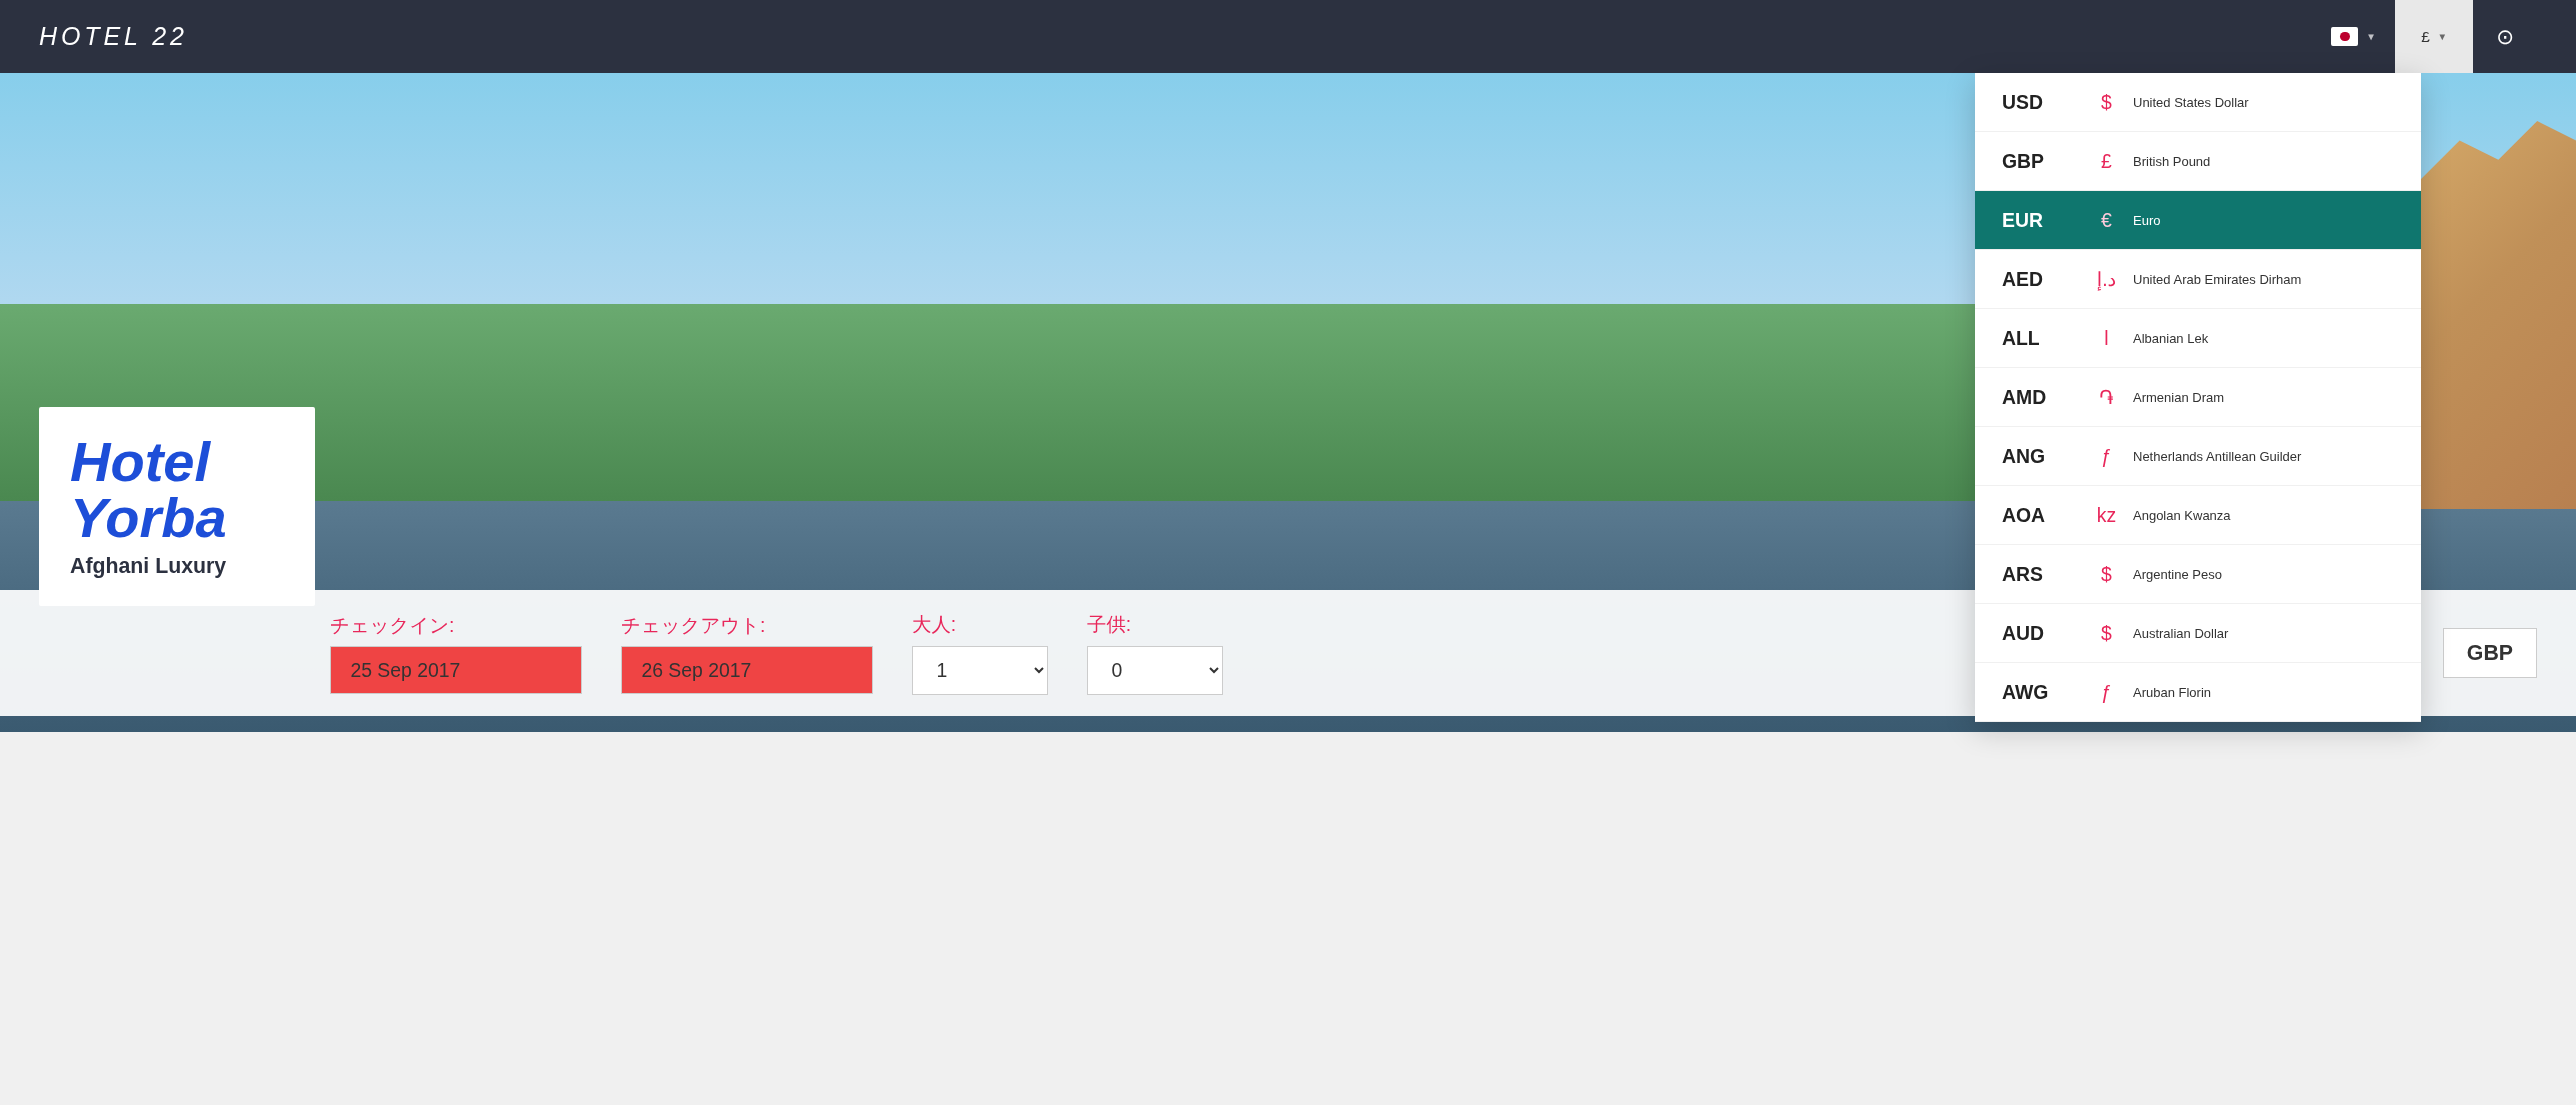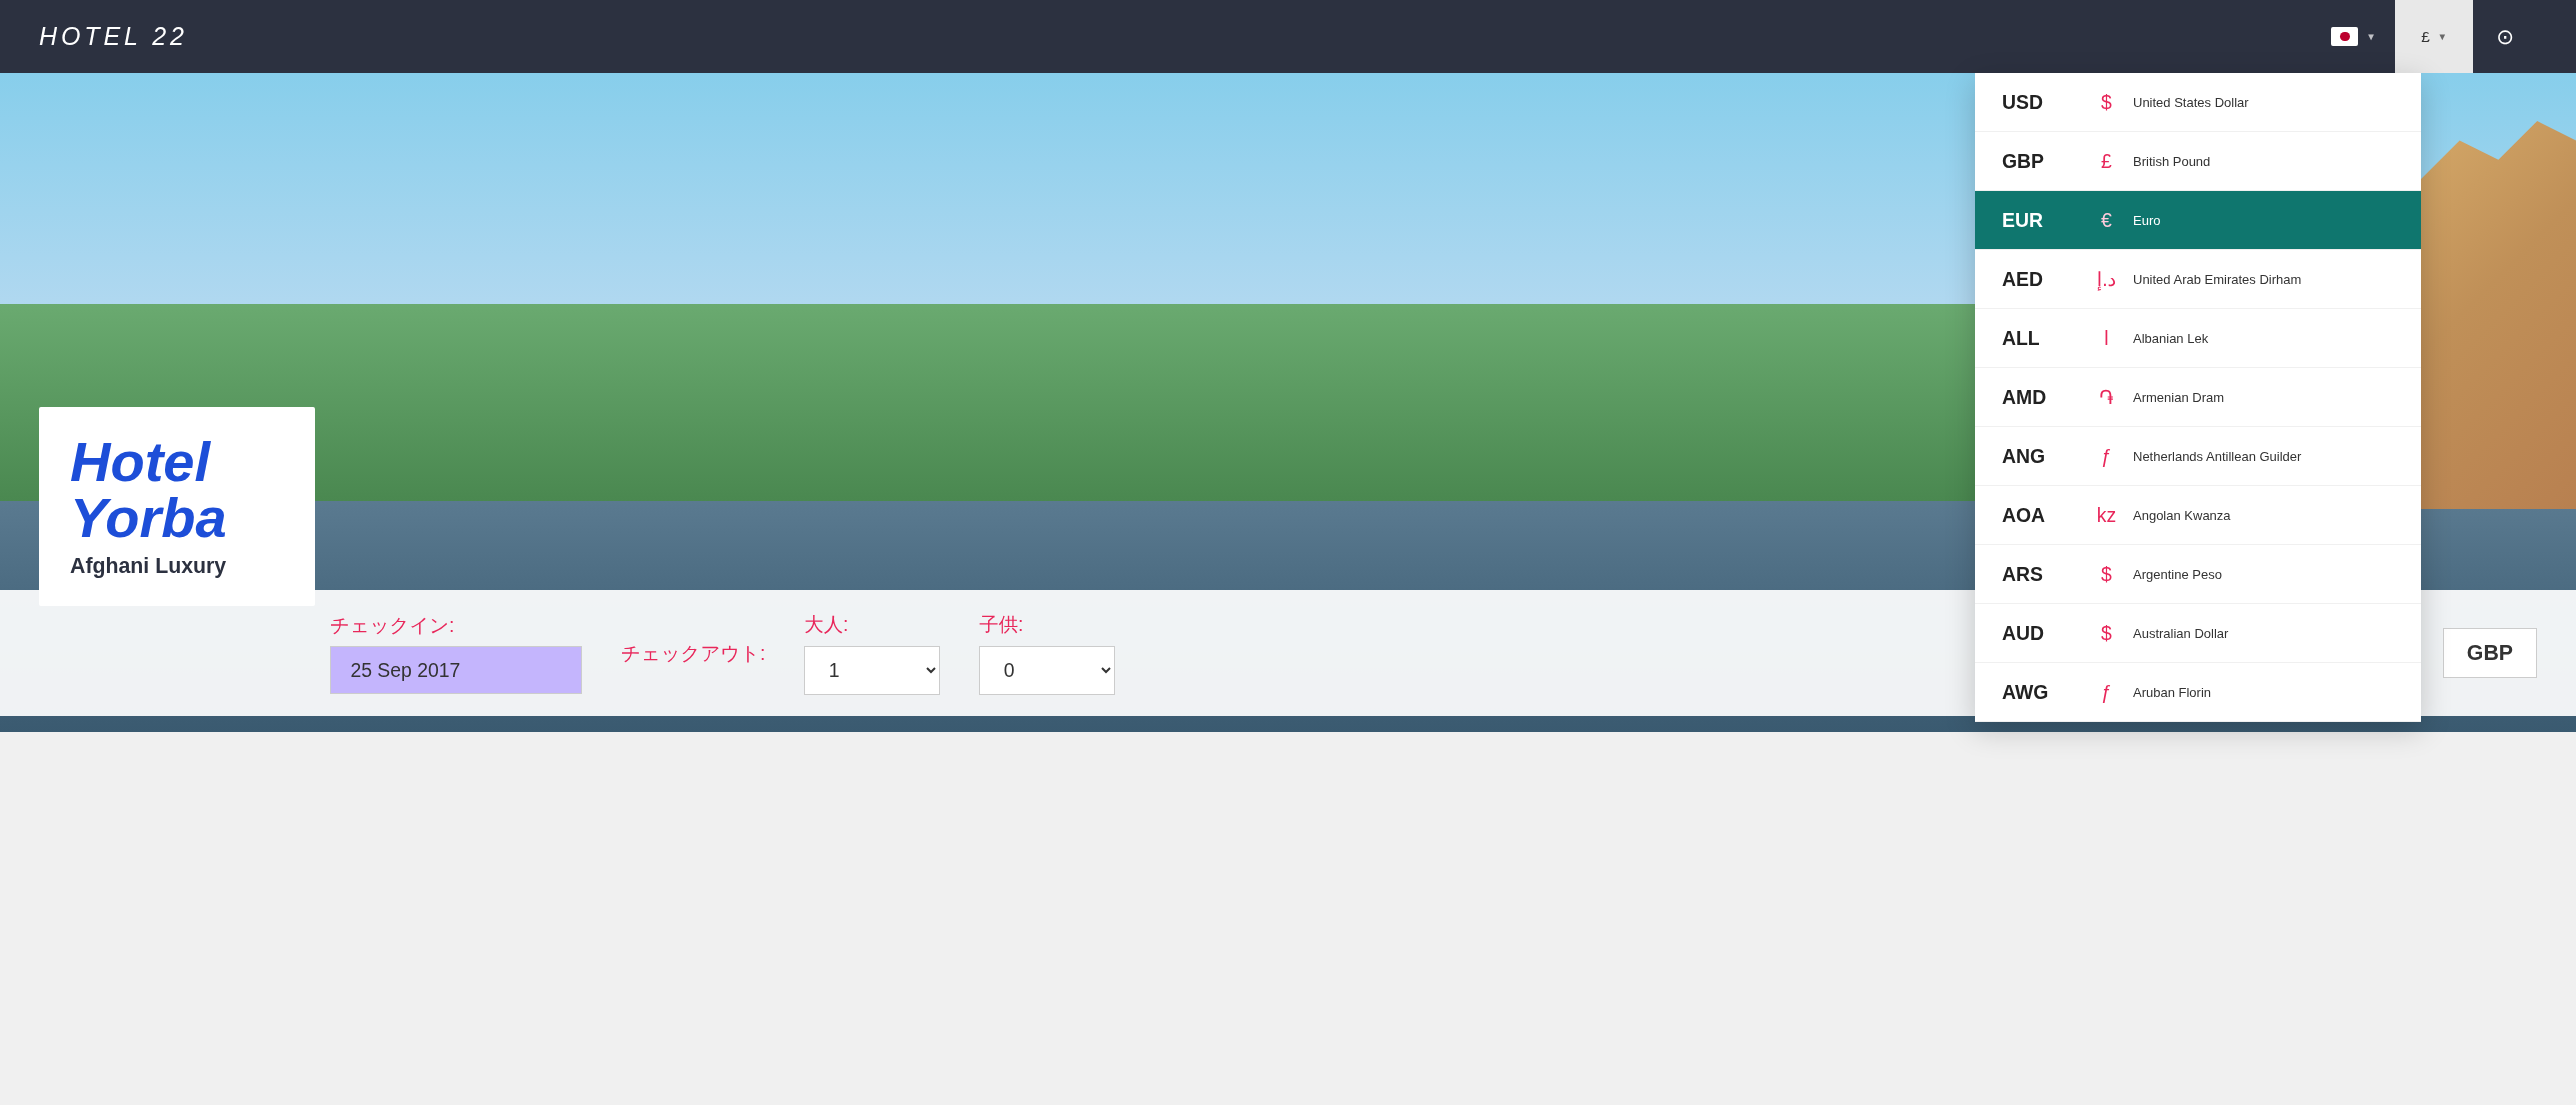--- a/index.html
+++ b/index.html
@@ -181,21 +181,21 @@
     .booking-label {
       font-size: 19.4px;
       color: #e8265a;
     }
     .booking-input {
       border: 1px solid #ccc;
       padding: 11.6px 19.4px;
       font-size: 19.4px;
       color: #333;
       width: 252px;
-      background: #c4b5fd;
+      background: #ef4444;
       cursor: pointer;
     }
     .booking-select {
       border: 1px solid #ccc;
       padding: 11.6px 19.4px;
       font-size: 19.4px;
       color: #333;
       width: 136px;
       background: white;
       cursor: pointer;
@@ -310,20 +310,21 @@
     <div class="hotel-tagline">Afghani Luxury</div>
   </div>
 
   <div class="booking-bar">
     <div class="booking-field">
       <label class="booking-label">チェックイン:</label>
       <input class="booking-input" type="text" value="25 Sep 2017" style="">
     </div>
     <div class="booking-field">
       <label class="booking-label">チェックアウト:</label>
+      <input class="booking-input" type="text" value="26 Sep 2017" style="">
     </div>
     <div class="booking-field">
       <label class="booking-label">大人:</label>
       <select class="booking-select">
         <option>1</option>
         <option>2</option>
         <option>3</option>
         <option>4</option>
       </select>
     </div>

